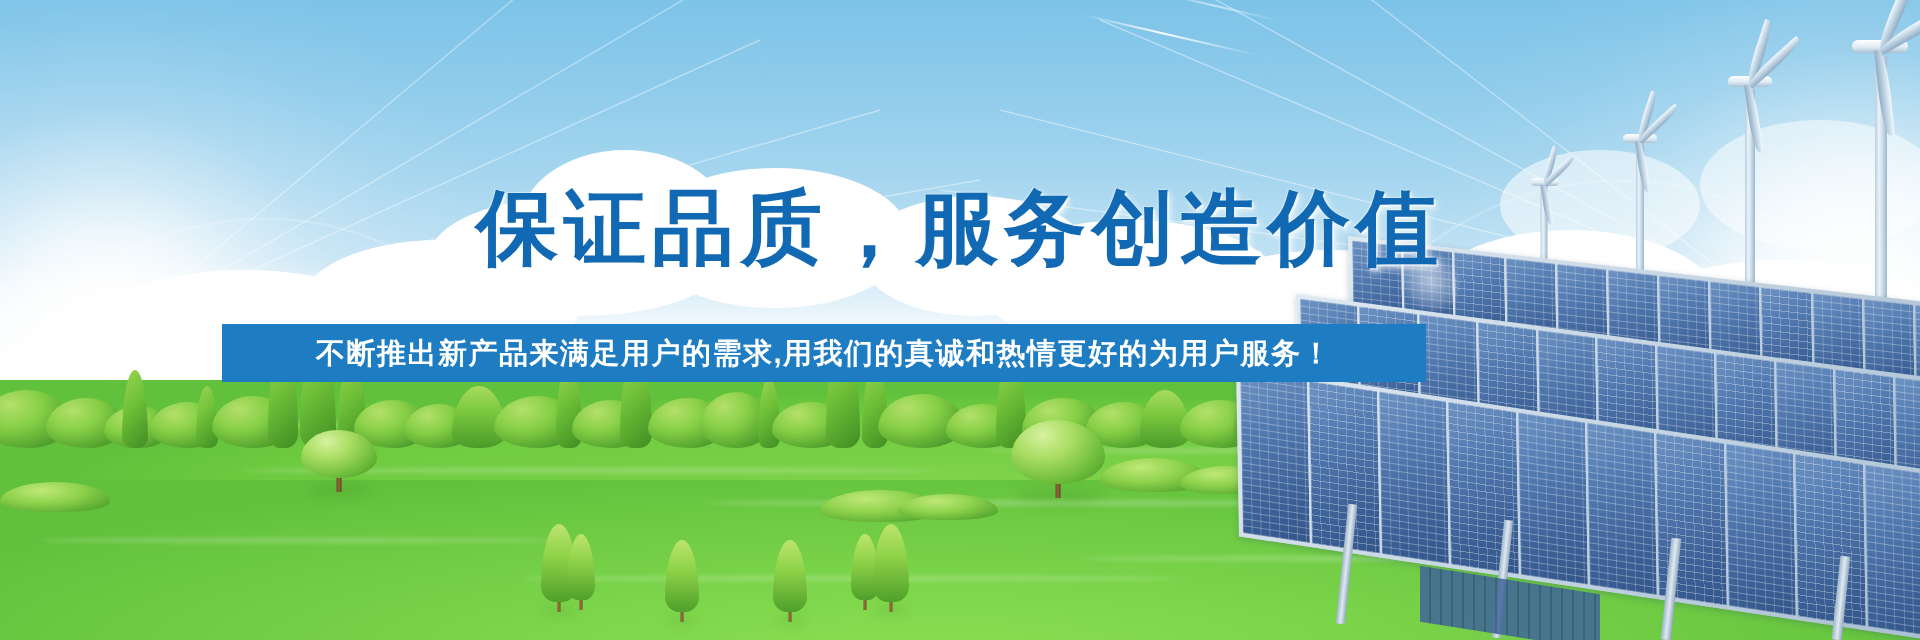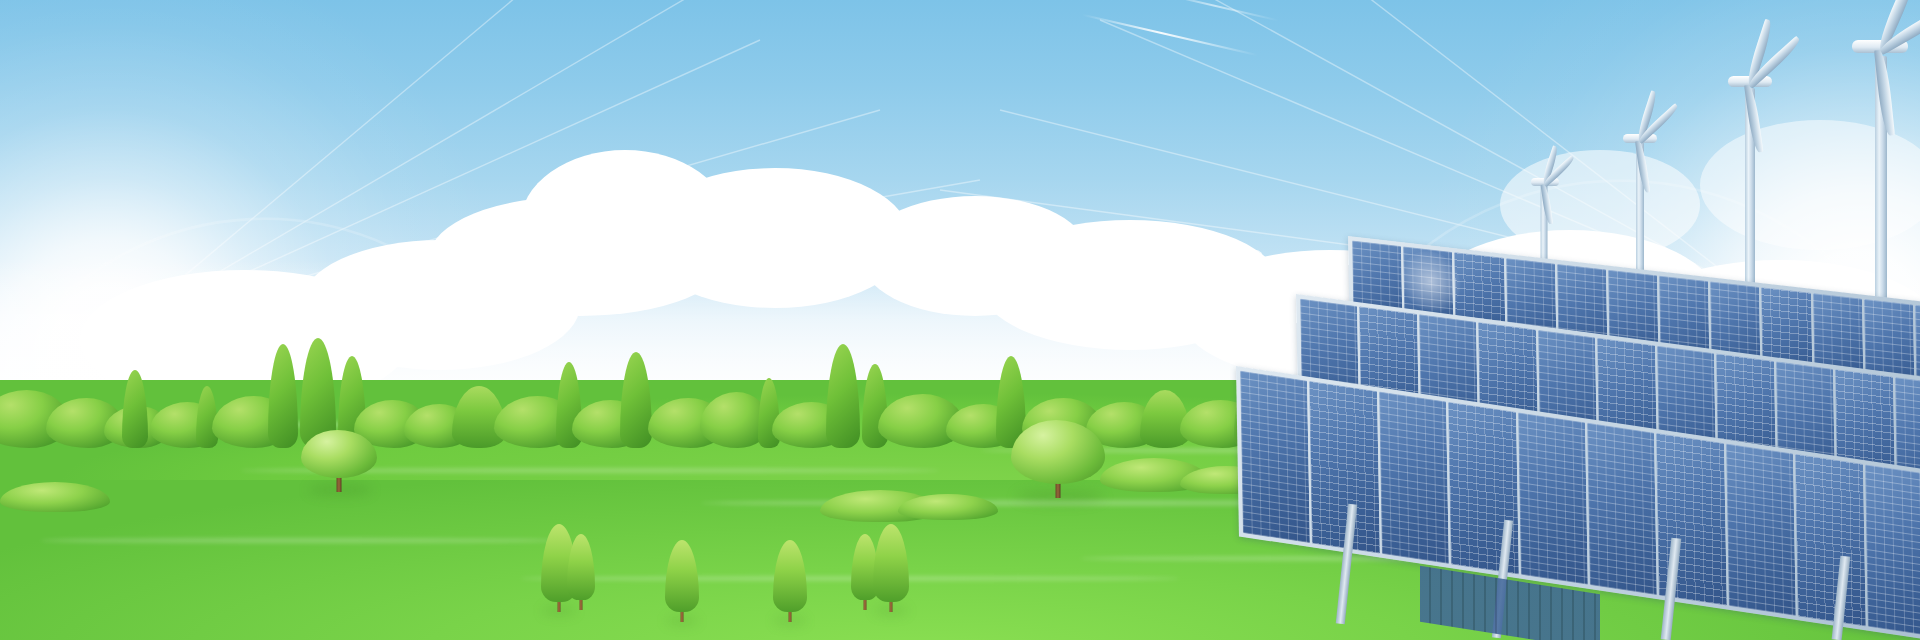--- a/index.html
+++ b/index.html
@@ -413,15 +413,19 @@
     <div class="solar-leg" style="left:268px; top:300px; width:9px; height:118px; transform:rotate(6deg);"></div>
     <div class="solar-leg" style="left:436px; top:318px; width:10px; height:102px; transform:rotate(6deg);"></div>
     <div class="solar-leg" style="left:606px; top:336px; width:10px; height:84px; transform:rotate(6deg);"></div>
 
     <div style="position:absolute; left:190px; top:360px; width:180px; height:56px;
                 transform:skewY(9deg);
                 background:repeating-linear-gradient(to right,#3f6599 0 9px,#31517f 9px 11px);
                 opacity:.85;"></div>
   </div>
 
-
+  <div class="headline">保证品质，服务创造价值</div>
+
+  <div class="subbar">
+    <span class="subbar-text">不断推出新产品来满足用户的需求,用我们的真诚和热情更好的为用户服务！</span>
+  </div>
 
 </div>
 
 </body></html>

